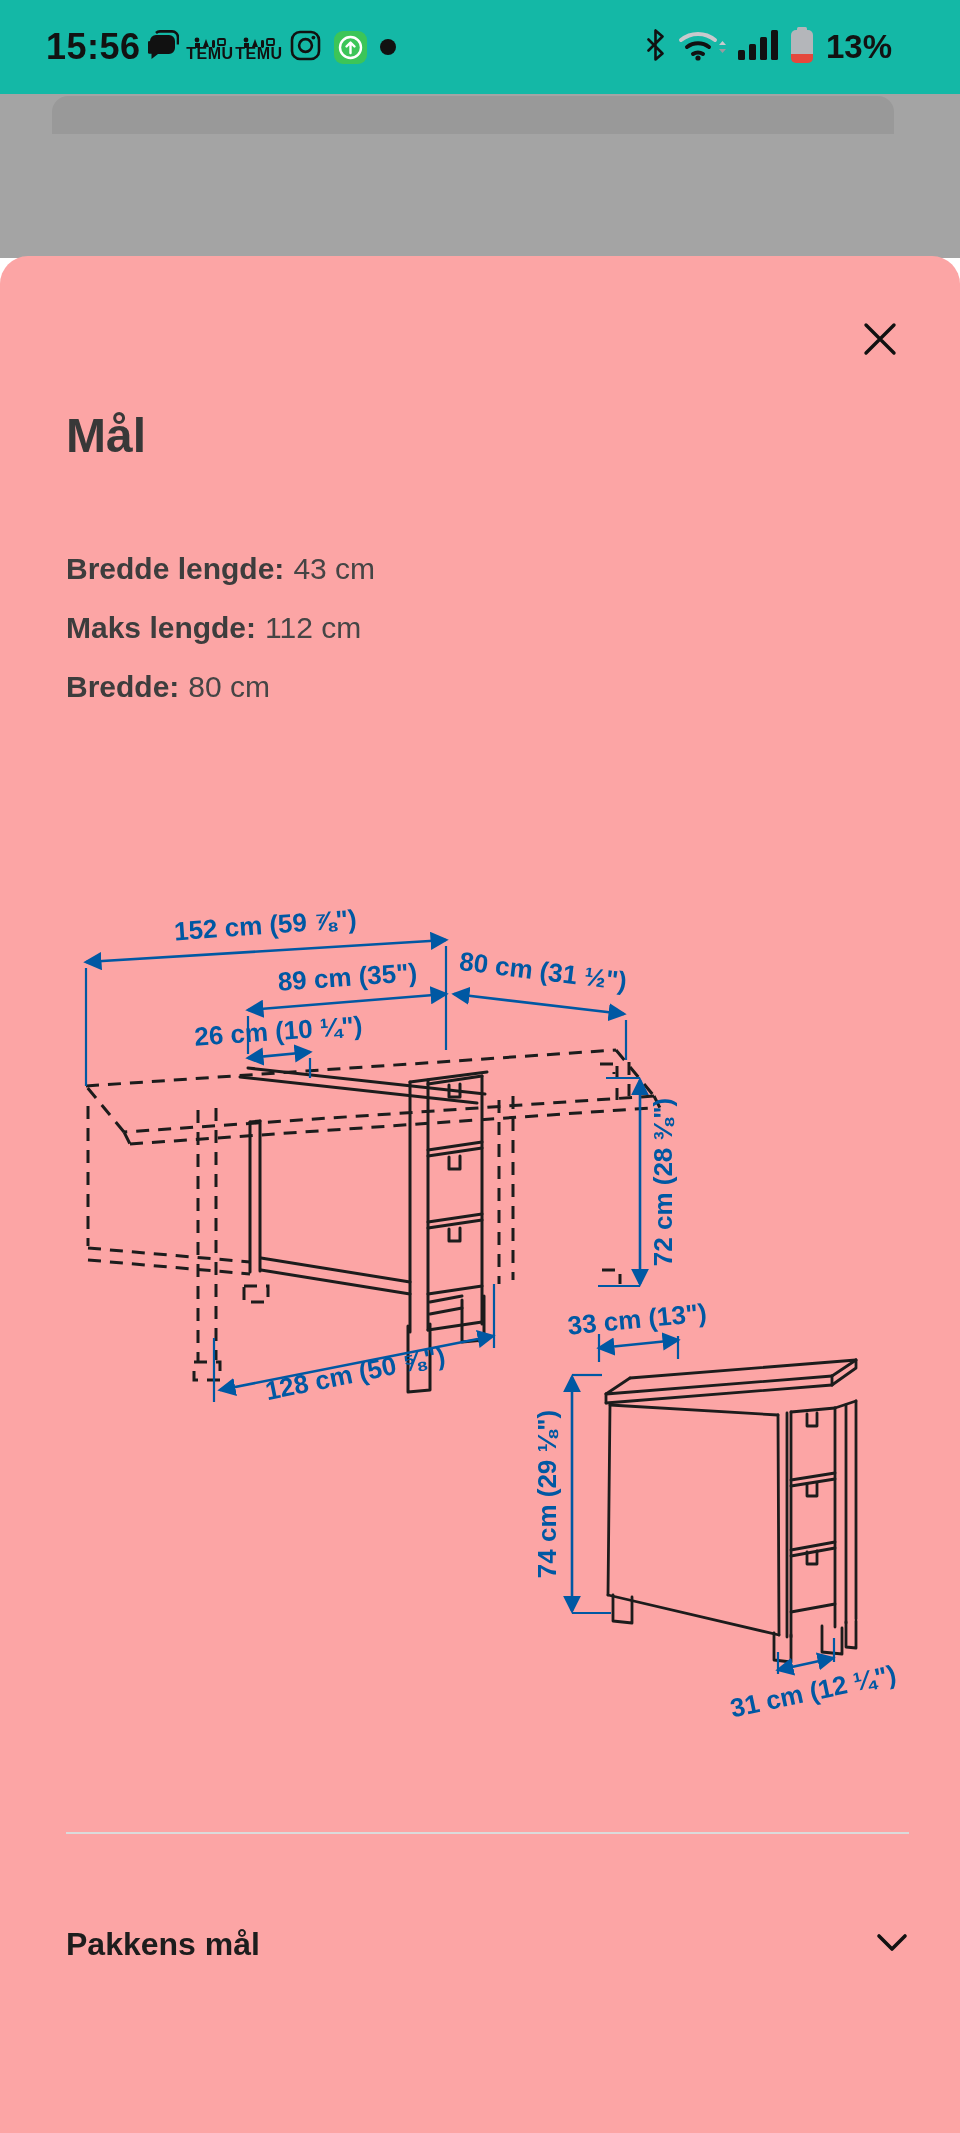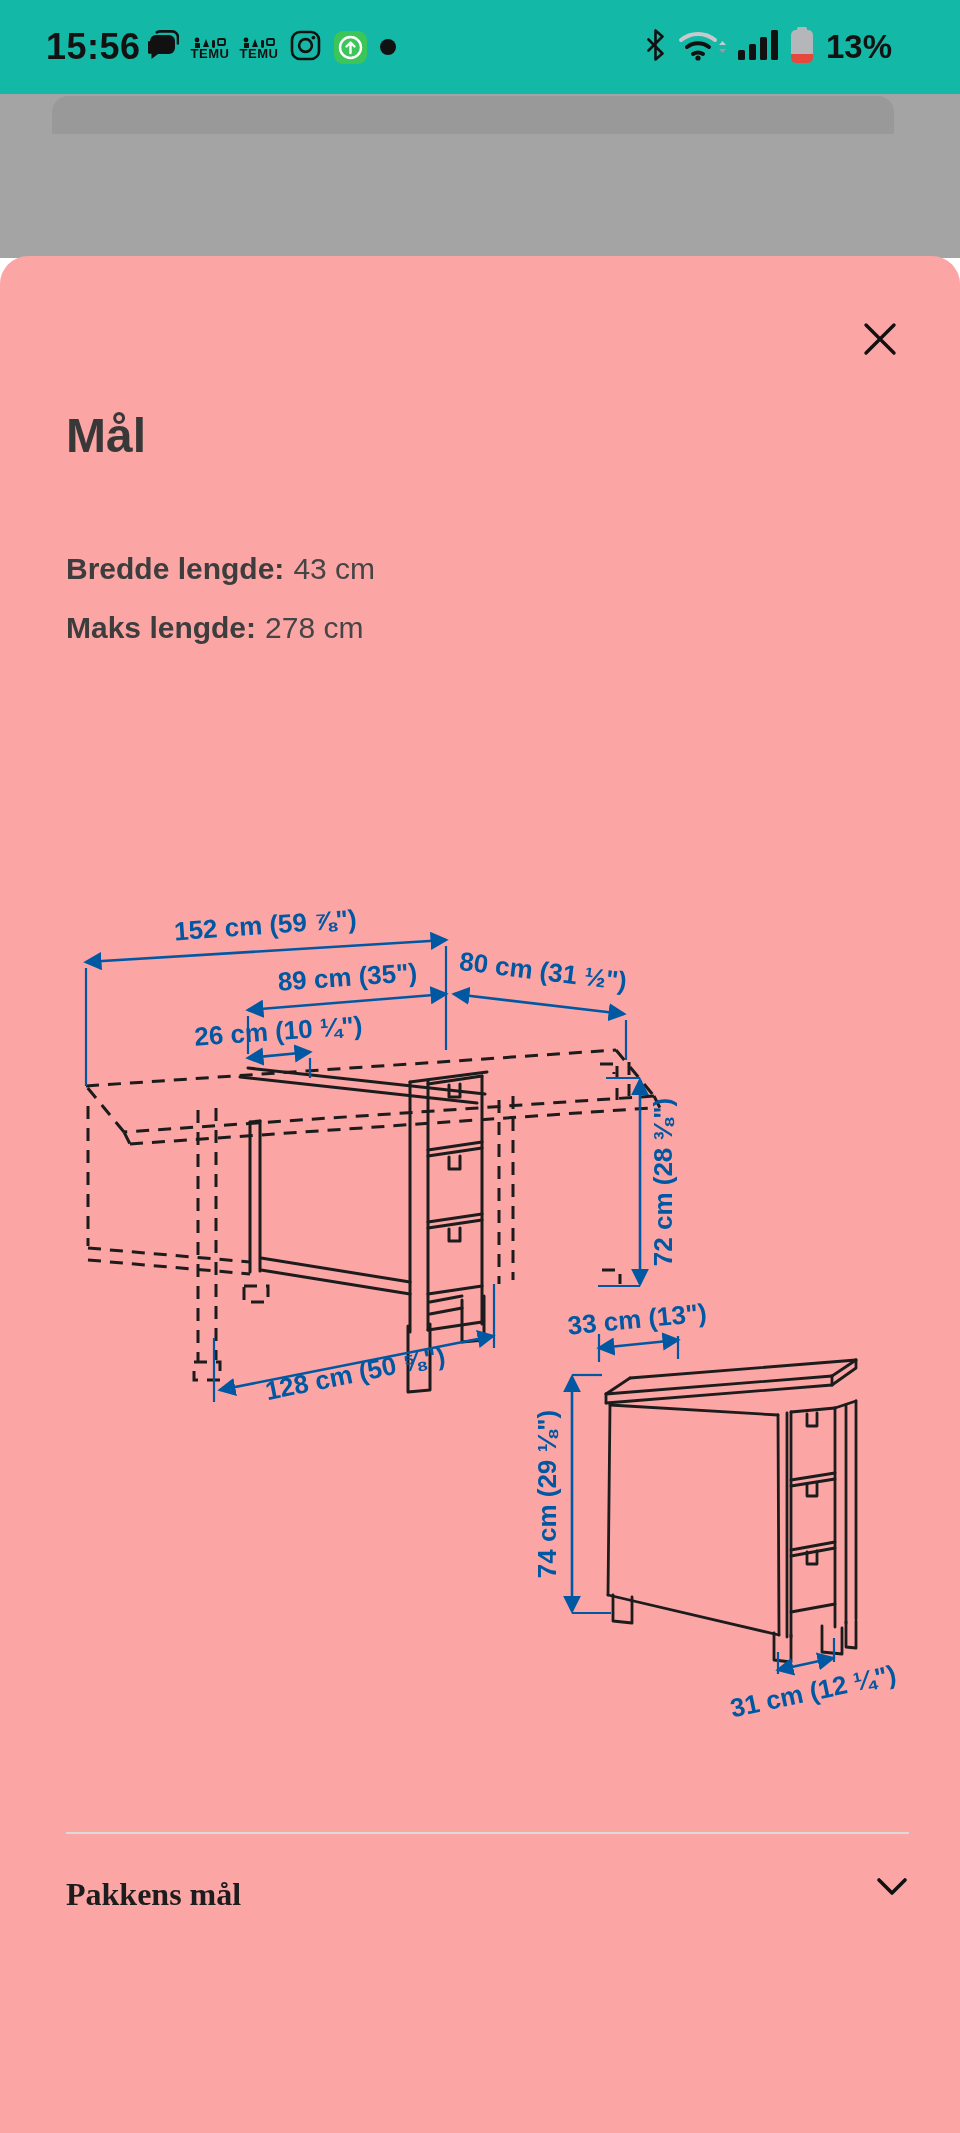--- a/index.html
+++ b/index.html
@@ -7,21 +7,21 @@
   body { position:relative; background:#ffffff; font-family:"Liberation Sans", sans-serif; overflow:hidden; }
 
   
   .statusbar { position:absolute; left:0; top:0; width:960px; height:94px; background:#14b8a6; z-index:5; }
   .sb-time { position:absolute; left:46px; top:0; height:94px; display:flex; align-items:center;
              font-size:36px; font-weight:700; color:#121212; letter-spacing:0.5px; }
   .sb-left { position:absolute; left:148px; top:0; height:94px; display:flex; align-items:center; gap:13px; }
   .sb-right { position:absolute; right:68px; top:0; height:94px; display:flex; align-items:center; gap:12px; }
   .sb-pct { font-size:33px; font-weight:700; color:#121212; }
   .temu { display:flex; flex-direction:column; align-items:center; justify-content:center; width:36px; }
-  .temu-caption { font-size:13px; font-weight:700; color:#111; letter-spacing:0.5px; line-height:10px; }
+  .temu-caption { font-size:16px; font-weight:700; color:#111; letter-spacing:0.5px; line-height:10px; }
   .dot-icon { width:16px; height:16px; border-radius:50%; background:#111; }
   .green-app { width:33px; height:33px; border-radius:9px; background:#3cc558; display:flex; align-items:center; justify-content:center; }
 
   
   .backdrop { position:absolute; left:0; top:94px; width:960px; height:164px; background:#a4a4a4; }
   .backdrop-card { position:absolute; left:52px; top:2px; width:842px; height:38px; background:#999999; border-radius:16px 16px 0 0; }
 
   
   .sheet { position:absolute; left:0; top:256px; width:960px; height:1877px; background:#fca5a5; border-radius:28px 28px 0 0; }
   .close-btn { position:absolute; left:852px; top:56px; width:56px; height:56px; border:none; background:transparent; cursor:pointer; display:flex; align-items:center; justify-content:center; }
@@ -29,21 +29,21 @@
 
   .specs { position:absolute; left:66px; top:283px; }
   .spec-row { height:59px; display:flex; align-items:center; font-size:30px; color:#454545; }
   .spec-label { font-weight:700; color:#3d3d3d; }
   .spec-value { margin-left:9px; font-weight:400; }
 
   .diagram-wrap { position:absolute; left:50px; top:644px; width:870px; height:860px; }
 
   .divider { position:absolute; left:66px; top:1576px; width:843px; height:2px; background:#dbdbdb; }
 
-  .accordion { position:absolute; left:66px; top:1620px; width:843px; height:64px; display:flex; justify-content:space-between; background:transparent; border:none; cursor:pointer;font-family:Liberation Serif, serif; }
+  .accordion { position:absolute; left:66px; top:1656px; width:843px; height:64px; display:flex; align-items:center; justify-content:space-between; background:transparent; border:none; cursor:pointer; }
   .accordion-label { font-size:32px; font-weight:700; color:#1d1d1d; }
 
   
   .solid  { stroke:#1c1c1c; stroke-width:3;   fill:none; stroke-linecap:round; stroke-linejoin:round; }
   .solid2 { stroke:#1c1c1c; stroke-width:2.8; fill:none; stroke-linecap:round; stroke-linejoin:round; }
   .dash   { stroke:#1c1c1c; stroke-width:3;   fill:none; stroke-linecap:butt; stroke-dasharray:13 9; }
   .dim    { stroke:#0058a3; stroke-width:2.6; fill:none; }
   .ext    { stroke:#0058a3; stroke-width:2.2; fill:none; }
   .dimtxt { fill:#0058a3; font-size:26px; font-weight:700; text-anchor:middle; font-family:"Liberation Sans", sans-serif; }
 </style>
@@ -147,21 +147,25 @@
 
   <h1 class="sheet-title">Mål</h1>
 
   <div class="specs">
     <div class="spec-row">
       <span class="spec-label">Bredde lengde:</span>
       <span class="spec-value">43 cm</span>
     </div>
     <div class="spec-row">
       <span class="spec-label">Maks lengde:</span>
-      <span class="spec-value">278 cm</span>
+      <span class="spec-value">112 cm</span>
+    </div>
+    <div class="spec-row">
+      <span class="spec-label">Bredde:</span>
+      <span class="spec-value">80 cm</span>
     </div>
   </div>
 
   <div class="diagram-wrap">
     <svg width="870" height="860" viewBox="0 0 870 860">
       <defs>
         <marker id="arr" viewBox="0 0 10 10" refX="8.5" refY="5" markerWidth="7" markerHeight="7" orient="auto-start-reverse">
           <path d="M0 0 L10 5 L0 10 z" fill="#0058a3"></path>
         </marker>
       </defs>

